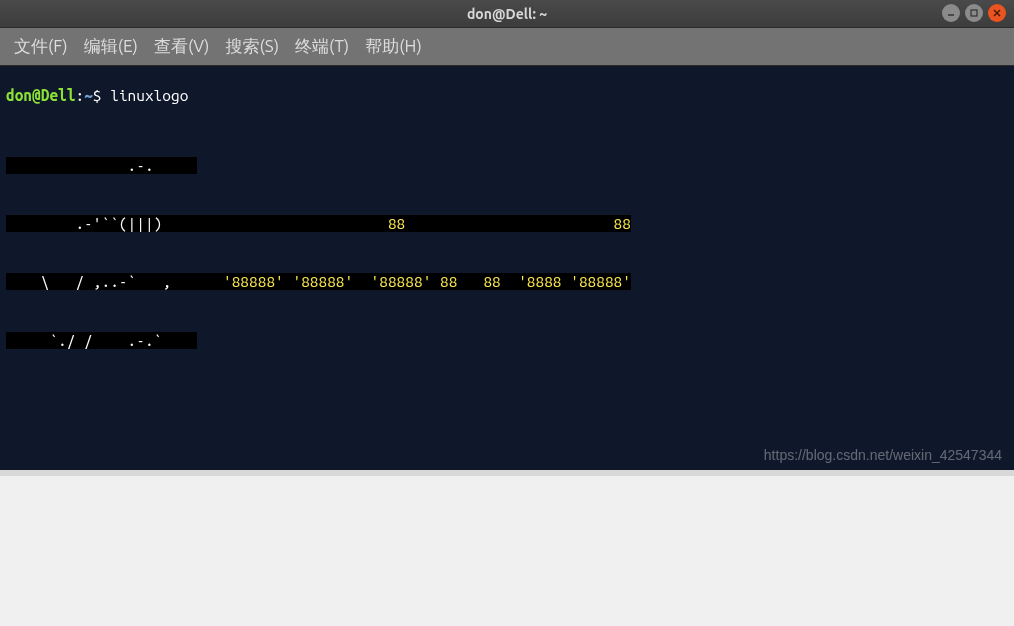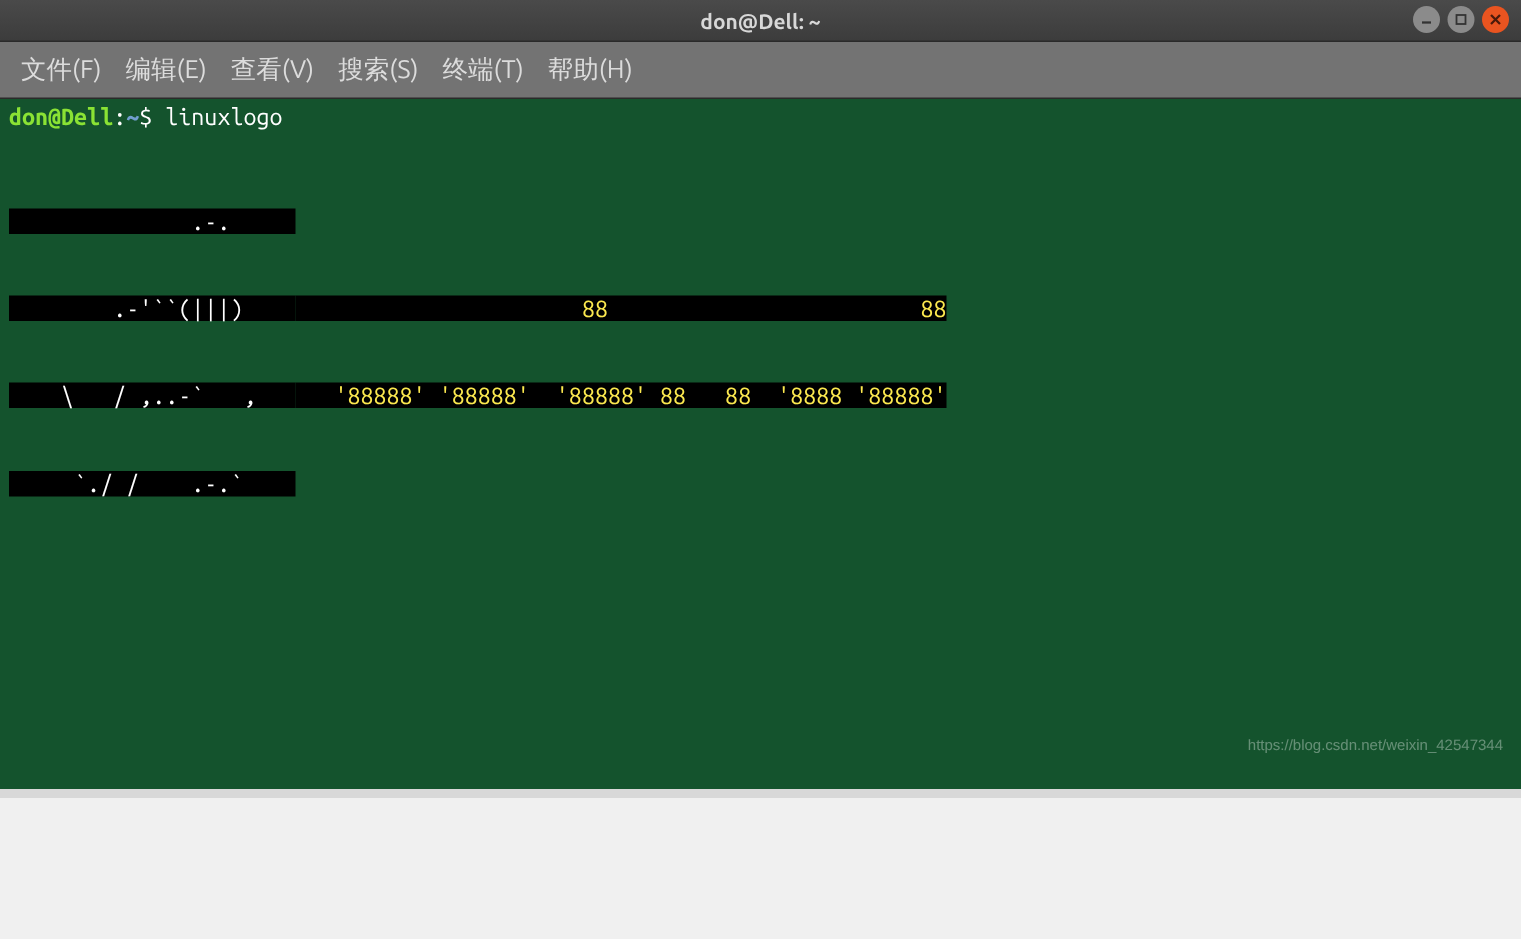--- a/index.html
+++ b/index.html
@@ -9,21 +9,21 @@
     }
     body {
       font-family: 'Ubuntu', 'DejaVu Sans', sans-serif;
       background: #f0f0f0;
       width: 1014px;
       height: 626px;
       overflow: hidden;
     }
     .window {
       width: 1014px;
-      height: 532px;
+      height: 476px;
       display: flex;
       flex-direction: column;
       background: #3c3c3c;
     }
     .title-bar {
       height: 28px;
       background: linear-gradient(to bottom, #4a4a4a, #3c3c3c);
       display: flex;
       align-items: center;
       justify-content: center;
@@ -66,22 +66,22 @@
       border-bottom: 1px solid #2a2a2a;
     }
     .menu-item {
       color: #dcdcdc;
       font-size: 17px;
       padding: 4px 6px;
       cursor: pointer;
     }
     .terminal-body {
       flex: 1;
-      background: #14532d;
-      padding: 2px 6px;
+      background: #0f172a;
+      padding: 20px 6px;
       font-family: 'Ubuntu Mono', 'DejaVu Sans Mono', monospace;
       font-size: 15.5px;
       line-height: 1.25;
       color: #ffffff;
       overflow: hidden;
       position: relative;
     }
     .prompt-user { color: #8ae234; font-weight: bold; }
     .prompt-sep { color: #ffffff; }
     .prompt-path { color: #729fcf; font-weight: bold; }
@@ -94,23 +94,23 @@
     }
     .logo-line {
       display: block;
     }
     .bg-black { background: #000000; }
     .tux-white { color: #ffffff; }
     .tux-yellow { color: #fce94f; }
     .watermark {
       position: absolute;
       right: 12px;
-      bottom: 22px;
+      bottom: 6px;
       color: rgba(255,255,255,0.35);
-      font-size: 10px;
+      font-size: 14px;
       font-family: sans-serif;
     }
     .bottom-border {
       height: 6px;
       background: #d8d8d8;
     }
   </style>
 </head>
 <body>
 

